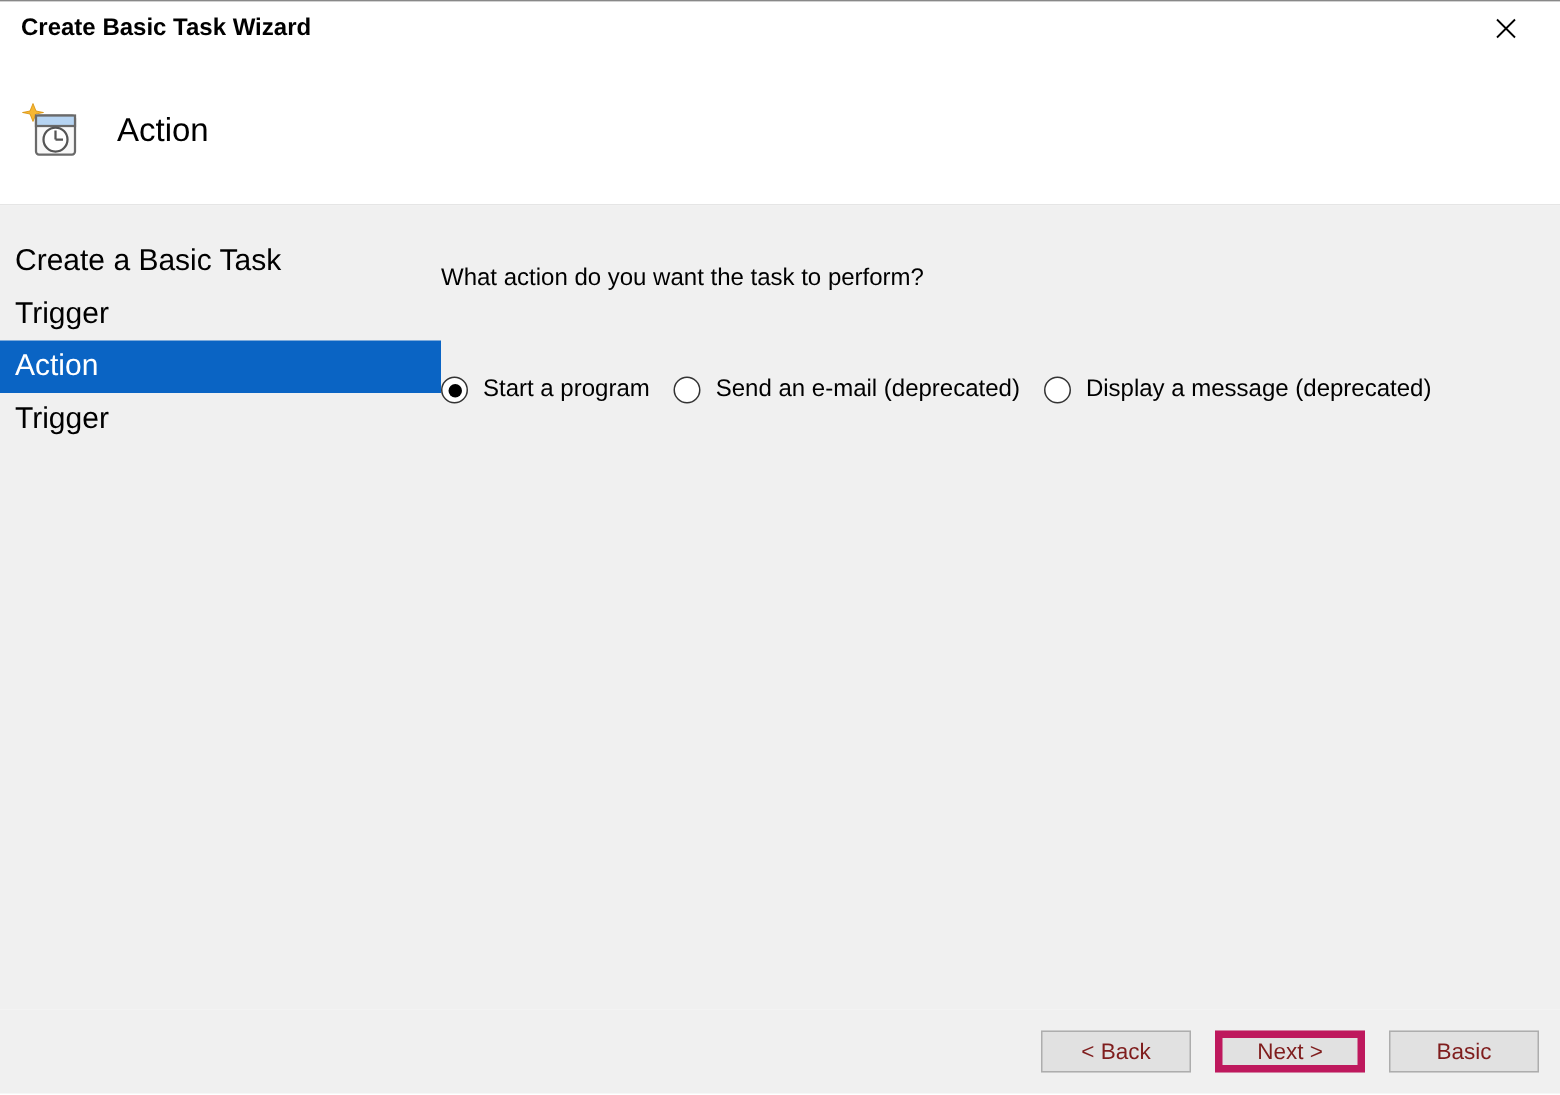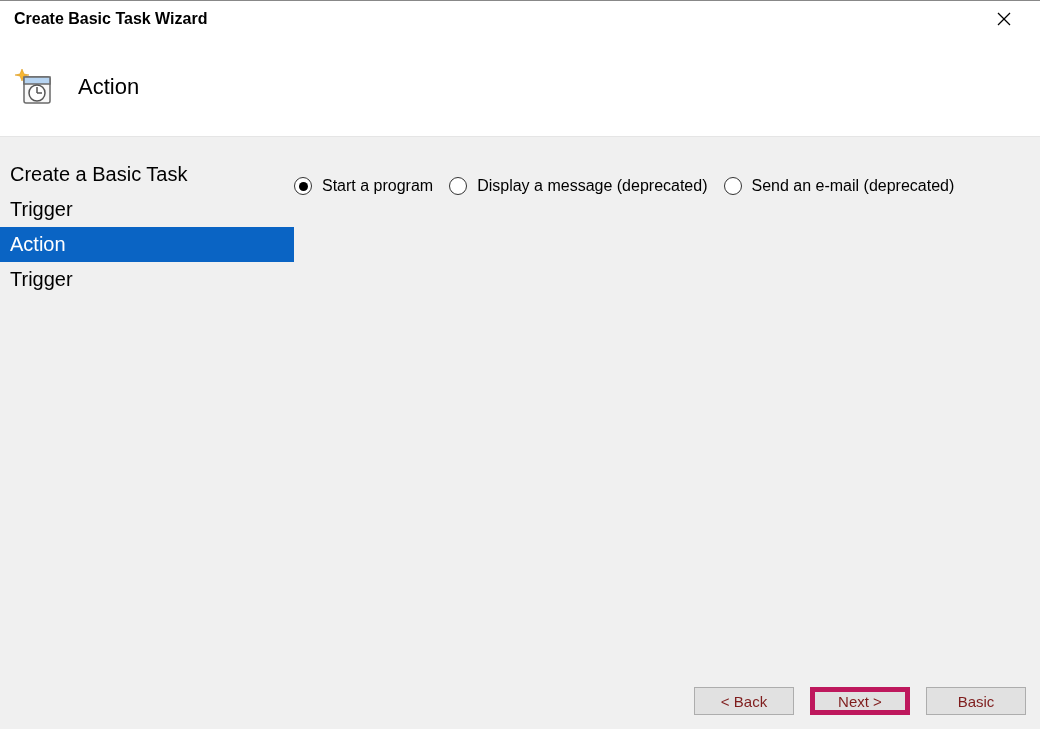--- a/index.html
+++ b/index.html
@@ -185,33 +185,34 @@
     </div>
     <div class="sidebar-item selected">
       <span>Action</span>
     </div>
     <div class="sidebar-item">
       <span>Trigger</span>
     </div>
   </div>
 
   <div class="main-panel">
+    <div class="prompt-text">What action do you want the task to perform?</div>
 
     <div class="radio-group">
       <label class="radio-option selected">
         <span class="radio-circle"></span>
         <span>Start a program</span>
       </label>
       <label class="radio-option">
         <span class="radio-circle"></span>
-        <span>Display a message (deprecated)</span>
+        <span>Send an e-mail (deprecated)</span>
       </label>
       <label class="radio-option">
         <span class="radio-circle"></span>
-        <span>Send an e-mail (deprecated)</span>
+        <span>Display a message (deprecated)</span>
       </label>
     </div>
   </div>
 </div>
 
 <div class="footer">
   <button class="btn">&lt; Back</button>
   <button class="btn btn-primary">Next &gt;</button>
   <button class="btn">Basic</button>
 </div>

